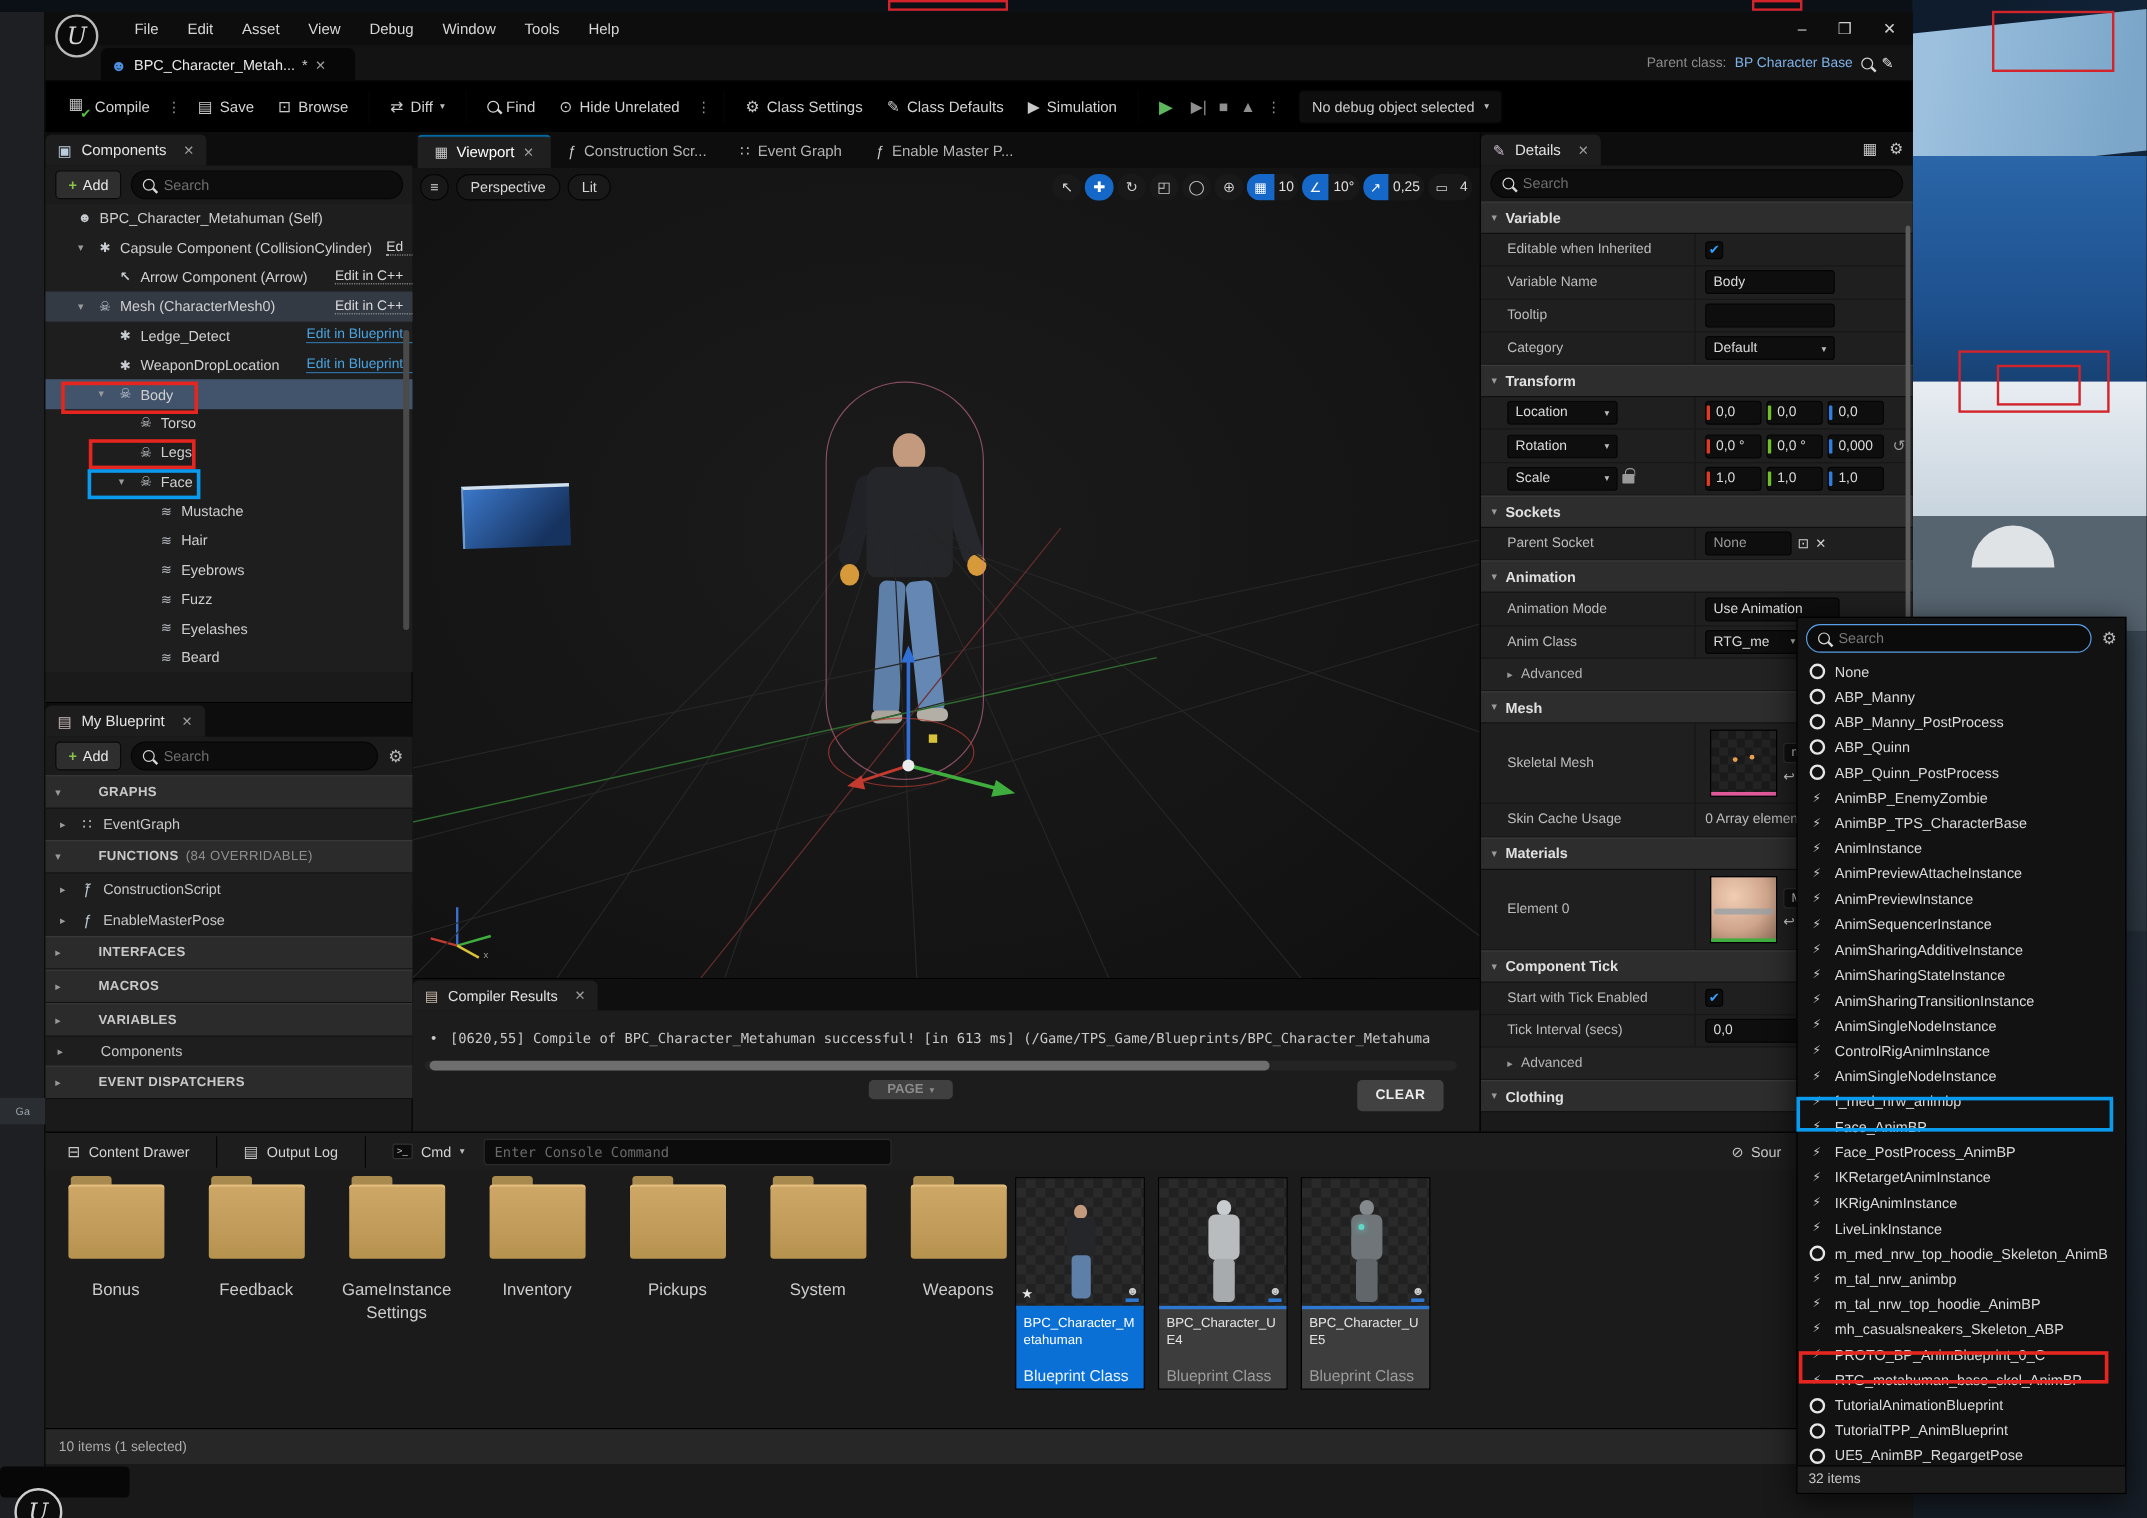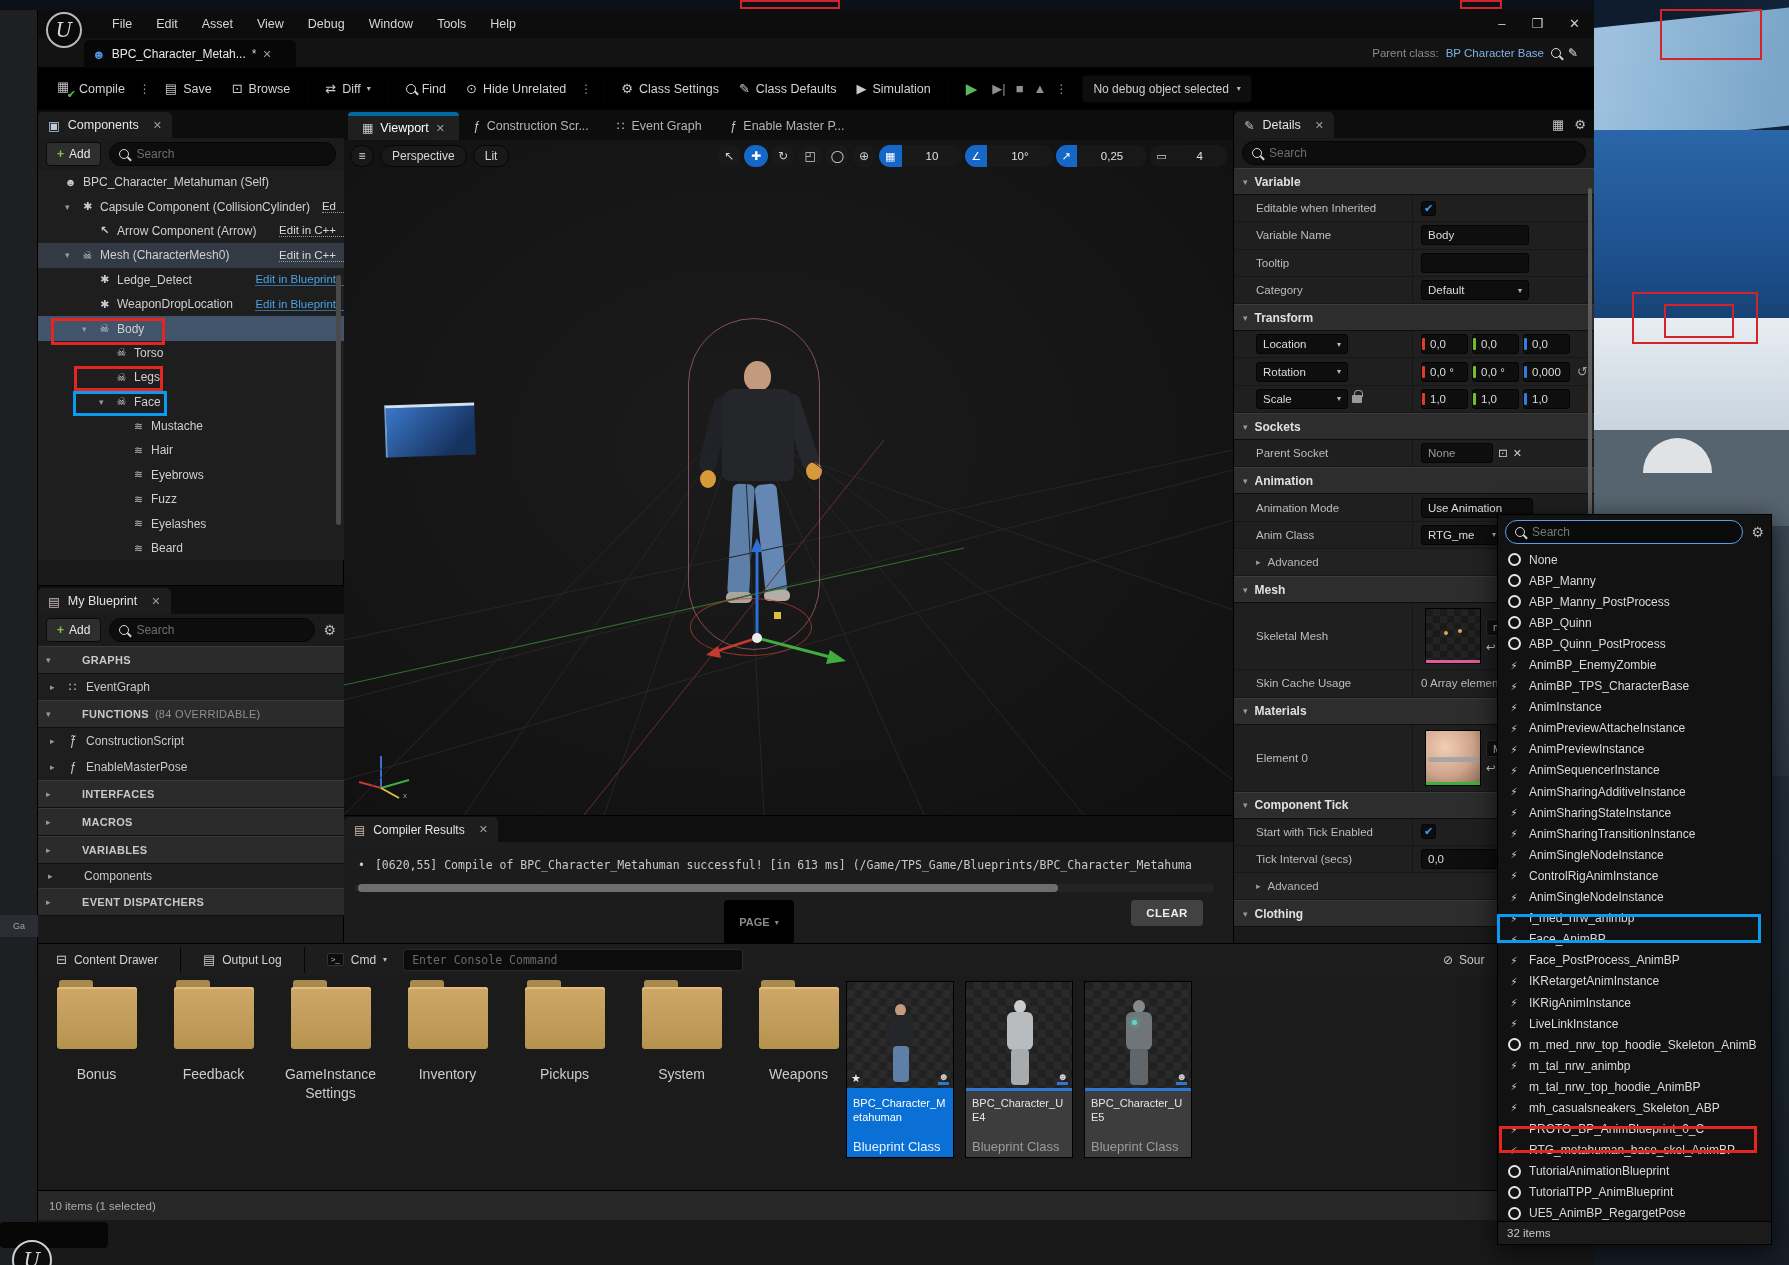--- a/index.html
+++ b/index.html
@@ -97,38 +97,38 @@
   .mbp-row .car{width:9px;font-size:9px;color:#9a9a9a}
   .mbp-ico{width:15px;text-align:center}
   .mbp-row.f-graph .mbp-ico::before{content:"∷";color:#cfd4da}
   .mbp-row.f-fn .mbp-ico::before{content:"ƒ";font-style:italic;color:#c3cbd6}
   .mbp-row.f-fnc .mbp-ico::before{content:"ƒ̃";font-style:italic;color:#c3cbd6}
 
   
   .centercol{left:306px;top:100px;width:889px;height:833px;background:#141414}
   .gtabs{height:30px;background:#0d0d0d;display:flex;align-items:flex-end;padding-left:4px}
   .gtab{height:28px;display:flex;align-items:center;gap:7px;padding:0 14px;color:#b4b4b4;font-size:12.5px}
-  .gtab.f-active{background:#1f1f1f;border-top:4px solid #0369a1;border-radius:4px 4px 0 0;color:#fff}
+  .gtab.f-active{background:#1f1f1f;border-top:2px solid #0369a1;border-radius:4px 4px 0 0;color:#fff}
   .gtab .gi{font-size:12px;color:#c9c9c9}
   .gtab.f-fn .gi::before{content:"ƒ";font-style:italic}
   .gtab.f-graph .gi::before{content:"∷"}
   .gtab.f-viewport .gi::before{content:"▦"}
   .gtab .x{color:#9e9e9e;font-size:11px}
 
   
   .viewport{position:absolute;left:0;top:30px;width:889px;height:675px;background:radial-gradient(ellipse at 45% 45%,#1b1b1b 0%,#151515 60%,#101010 100%);overflow:hidden}
   .vtool-left{left:6px;top:5px;display:flex;gap:6px;align-items:center;z-index:4}
   .vpill{background:rgba(26,26,26,.9);border:1px solid #060606;border-radius:11px;height:22px;display:flex;align-items:center;padding:0 11px;color:#d6d6d6;font-size:12px;gap:5px}
   .vham{width:24px;justify-content:center}
   .vtool-right{right:6px;top:5px;display:flex;gap:3px;align-items:center;z-index:4}
   .vic{background:rgba(26,26,26,.9);border-radius:11px;height:22px;min-width:24px;display:flex;align-items:center;justify-content:center;color:#cfcfcf;font-size:12px;padding:0 5px}
   .vic.on{background:#1668c8;color:#fff}
   .vgroup{background:rgba(26,26,26,.9);border-radius:11px;height:22px;display:flex;align-items:center;overflow:hidden}
   .vgroup .seg-ico{background:#1668c8;color:#fff;height:22px;display:flex;align-items:center;padding:0 6px;font-size:11px}
-  .vgroup .seg-val{padding:0 24px;color:#e0e0e0;font-size:11.5px}
+  .vgroup .seg-val{padding:0 4px;color:#e0e0e0;font-size:11.5px}
   .vgroup.plain .seg-ico{background:transparent;color:#cfcfcf}
 
   
   .gridsvg{left:0;top:0;z-index:1}
   .bluebox{left:41px;top:264px;width:90px;height:52px;background:linear-gradient(135deg,#3b77c9,#16325e 80%);border-top:3px solid #cfe0f2;border-left:2px solid #6d9ad1;transform:rotate(-2deg);z-index:2}
   .capsule-wire{left:344px;top:178px;width:132px;height:332px;border:1px solid rgba(225,120,160,.55);border-radius:66px;z-index:2}
   .ground-ring{left:346px;top:458px;width:122px;height:58px;border:1px solid rgba(190,60,50,.7);border-radius:50%;z-index:2}
   .char{z-index:3}
   .char .head{left:400px;top:221px;width:27px;height:30px;border-radius:50% 50% 45% 45%;background:#c49a7e}
   .char .torso{left:378px;top:249px;width:72px;height:92px;border-radius:12px 12px 8px 8px;background:#24262a}
@@ -142,21 +142,21 @@
   .char .shoeR{left:420px;top:450px;width:26px;height:11px;border-radius:5px;background:#b3aea6}
   .gizmo{left:330px;top:360px;z-index:4}
 
   
   .compiler{left:0;top:705px;width:889px;height:128px;background:#1c1c1c;border-top:1px solid #000}
   .compiler .ctabs{height:26px;background:#0f0f0f;display:flex;align-items:flex-end}
   .compiler .ptab{font-size:12px;height:25px}
   .cmsg{display:flex;gap:10px;padding:16px 4px 0 14px;color:#c8c8c8;font-family:"DejaVu Sans Mono","Liberation Mono",monospace;font-size:11.5px;white-space:nowrap;overflow:hidden}
   .hscroll{position:absolute;left:14px;top:68px;width:700px;height:8px;border-radius:4px;background:#6e6e6e}
   .hscroll-track{position:absolute;left:10px;top:68px;width:860px;height:8px;border-radius:4px;background:#242424}
-  .pagebtn{position:absolute;left:380px;top:84px;width:70px;height:44px;background:#000000;border-radius:4px;color:#8b8b8b;font-size:11px;display:flex;align-items:center;justify-content:center;gap:5px;font-weight:bold}
+  .pagebtn{position:absolute;left:380px;top:84px;width:70px;height:16px;background:#404040;border-radius:4px;color:#8b8b8b;font-size:11px;display:flex;align-items:center;justify-content:center;gap:5px;font-weight:bold}
   .clearbtn{position:absolute;right:30px;top:84px;width:72px;height:26px;background:#424242;border-radius:4px;color:#ececec;font-size:11.5px;display:flex;align-items:center;justify-content:center;font-weight:bold;letter-spacing:.4px}
 
   
   .rightcol{left:1195px;top:100px;width:361px;height:833px;background:#1a1a1a;border-left:1px solid #000;overflow:hidden}
   .det-icons{margin-left:auto;display:flex;gap:10px;padding-right:8px;color:#c3c3c3;font-size:13px}
   .det-search{height:30px;display:flex;align-items:center;padding:0 8px;background:#1b1b1b}
   .dsection{height:27px;background:#2d2d2d;border-top:1px solid #3a3a3a;border-bottom:1px solid #0e0e0e;display:flex;align-items:center;gap:7px;padding:0 9px;font-weight:bold;color:#e0e0e0;font-size:12px}
   .dsection .car,.drow .car{font-size:9px;color:#9a9a9a;font-weight:normal}
   .drow{display:flex;align-items:center;height:27.3px;background:#1f1f1f;border-bottom:1px solid #171717;color:#bdbdbd;font-size:11.5px}
   .drow .dlabel{width:178px;padding-left:22px;white-space:nowrap;overflow:hidden}

